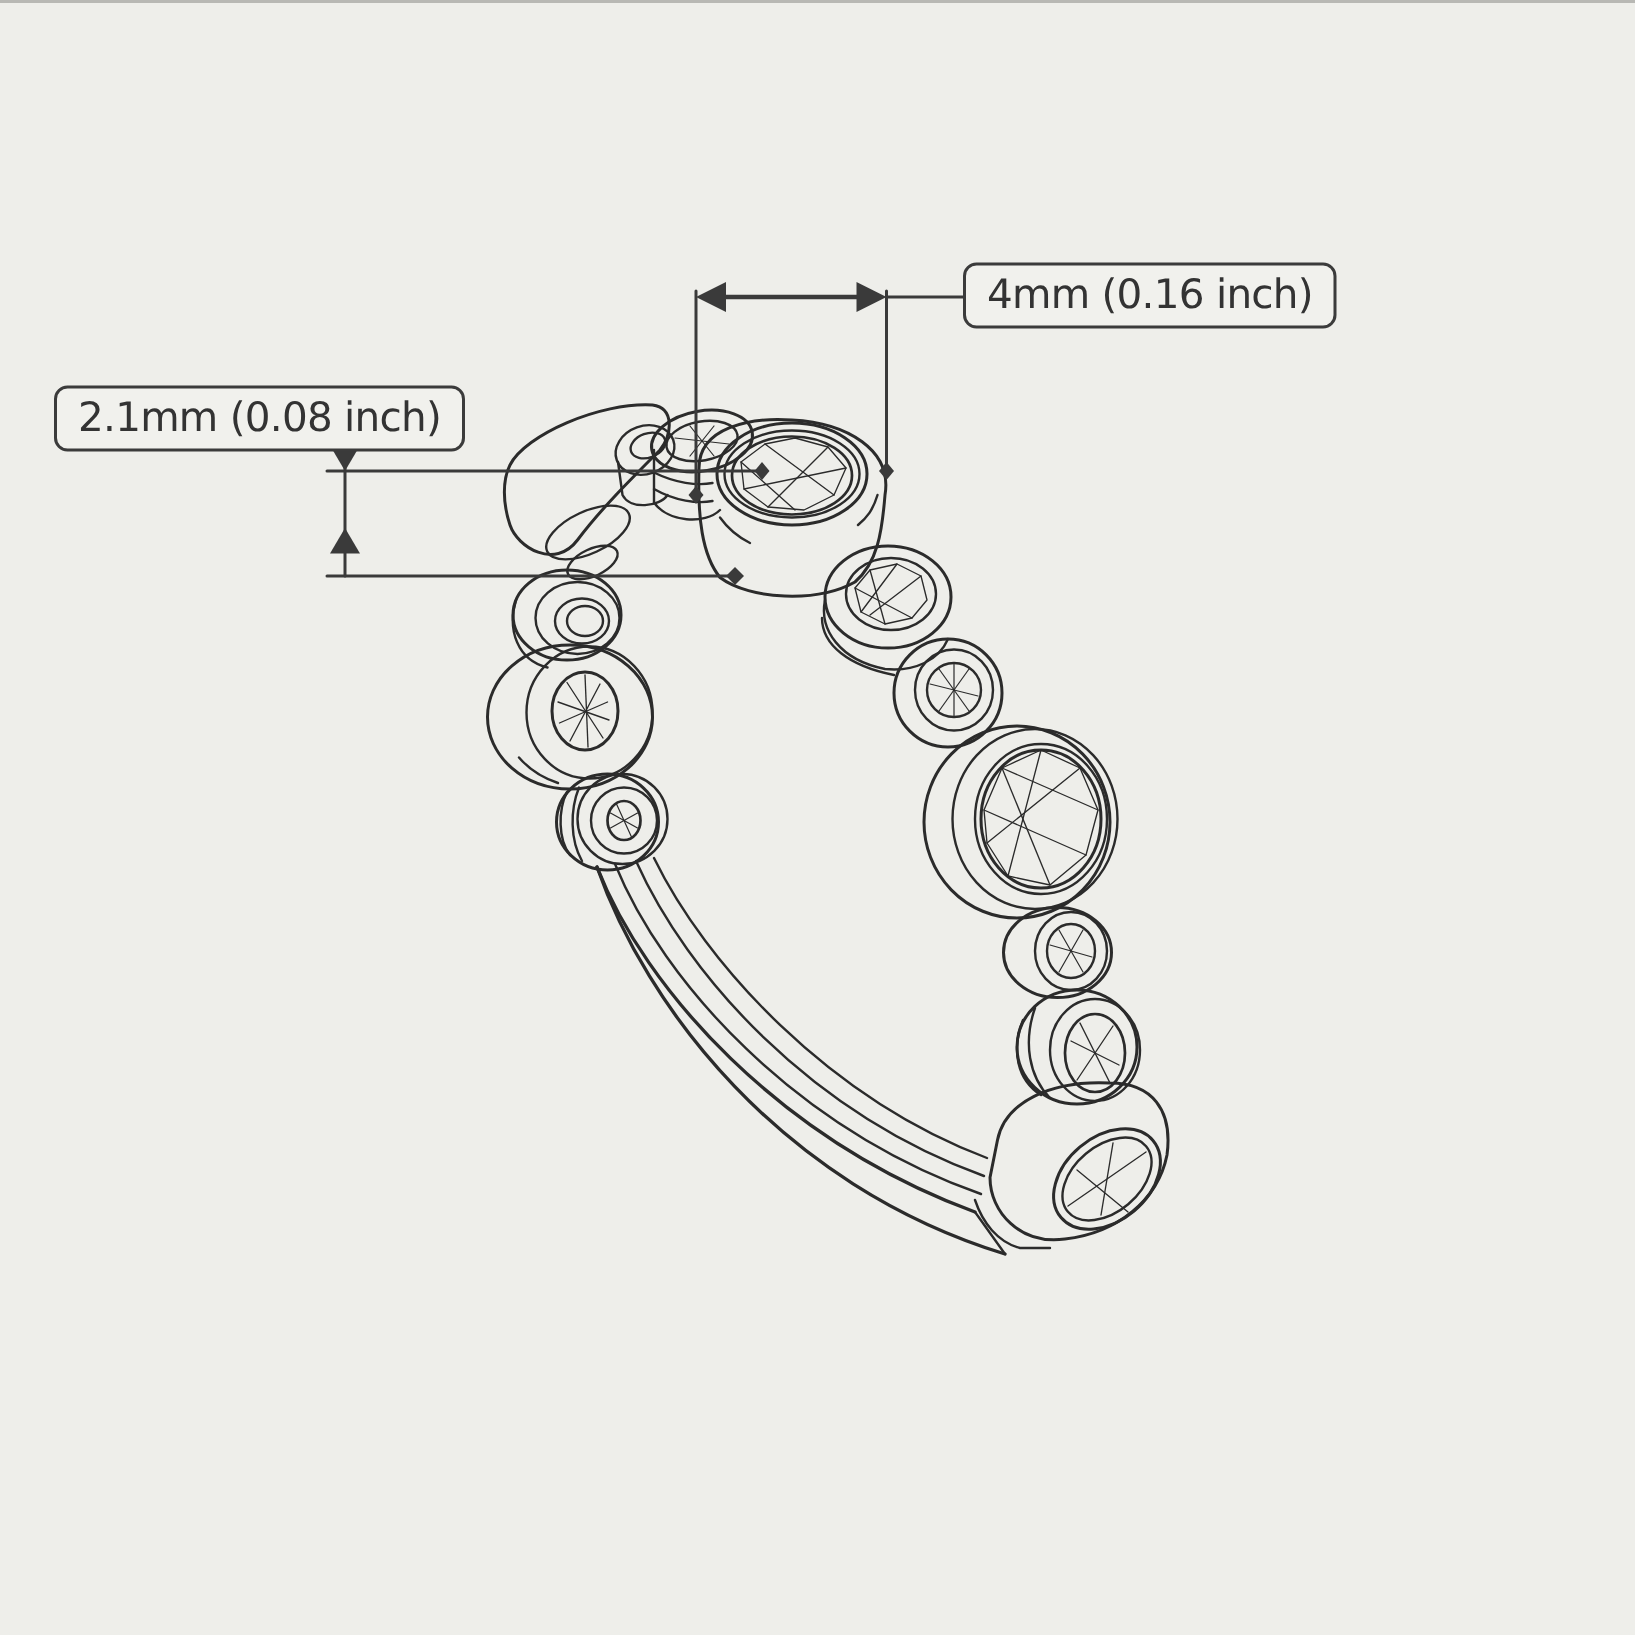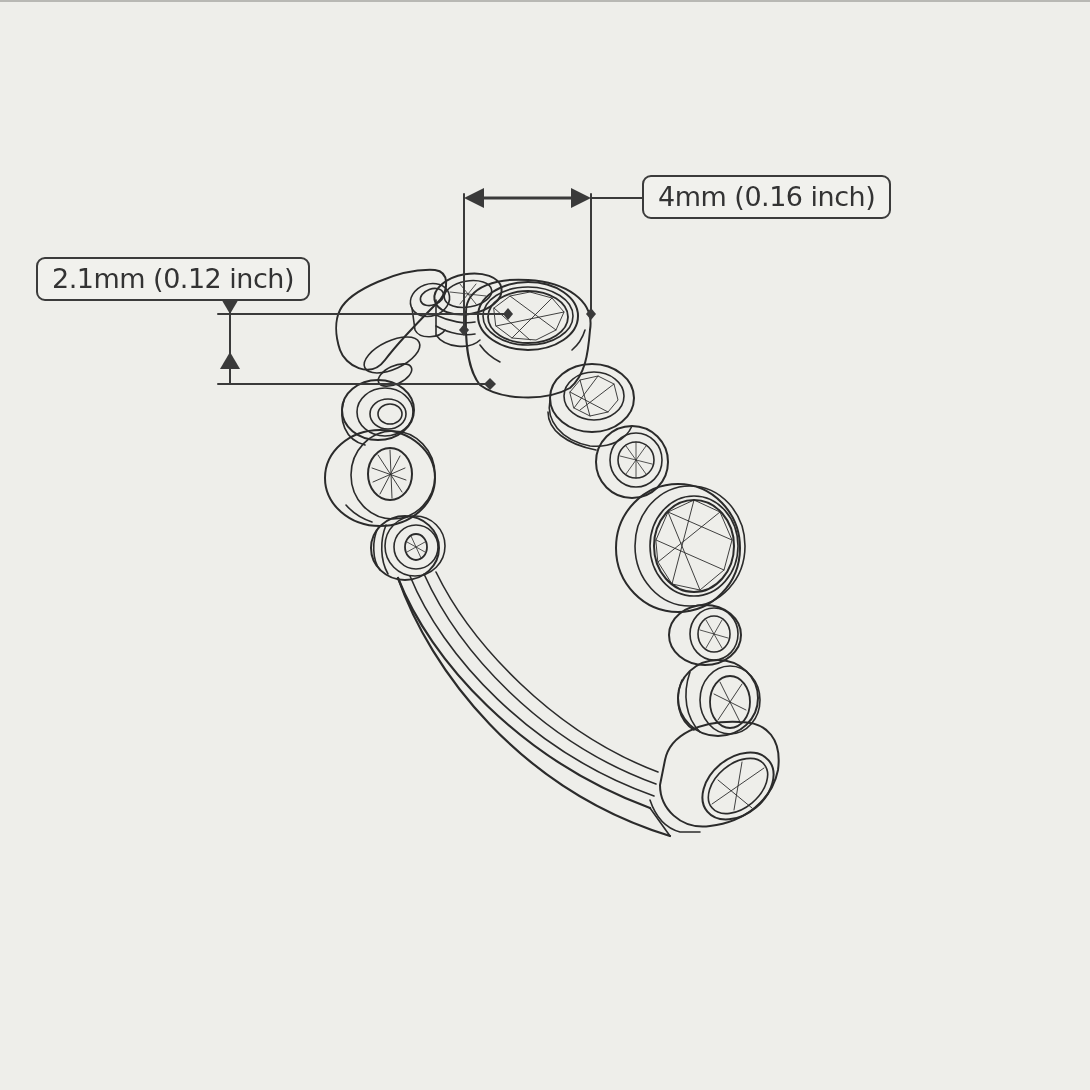--- a/index.html
+++ b/index.html
@@ -212,13 +212,13 @@
     <line x1="218" y1="314" x2="508" y2="314"></line>
     <line x1="218" y1="384" x2="490" y2="384"></line>
     <polygon points="230,314 220,297 240,297" fill="#3a3a3a" stroke="none"></polygon>
     <polygon points="230,352 220,369 240,369" fill="#3a3a3a" stroke="none"></polygon>
     <polygon points="490,378 496,384 490,390 484,384" fill="#3a3a3a" stroke="none"></polygon>
   </g>
 </svg>
 
 <div class="label-box" style="left:642px; top:175px;text-align:right;">4mm (0.16 inch)</div>
 
-<div class="label-box" style="left:36px; top:257px;">2.1mm (0.12 inch)</div>
+<div class="label-box" style="left:36px; top:257px;">2.1mm (0.08 inch)</div>
 
 </body></html>

